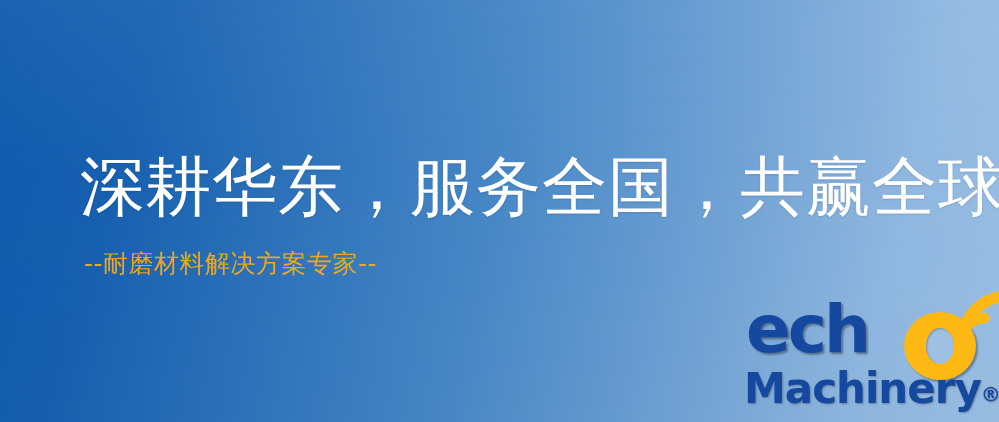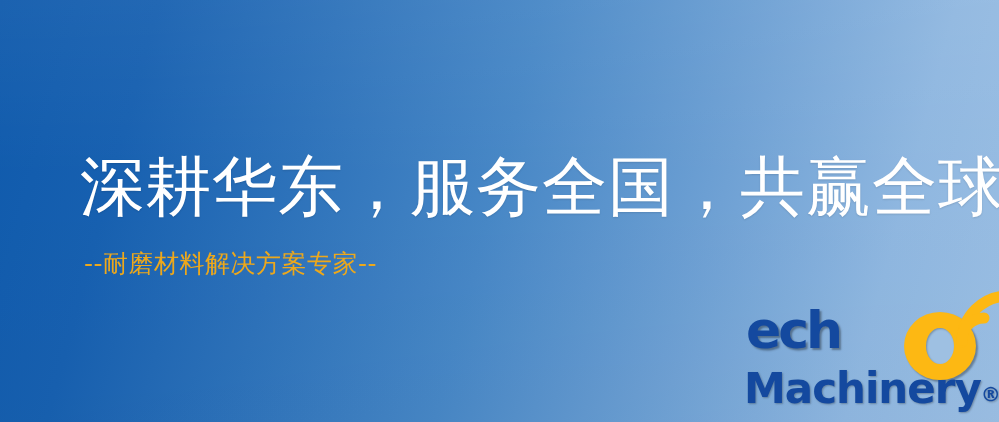--- a/index.html
+++ b/index.html
@@ -78,21 +78,21 @@
     top: 2px;
     width: 257px;
     height: 86px;
   }
   .logo-echo-text {
     position: absolute;
     left: 4px;
     top: 0px;
     font-family: "DejaVu Sans", "Liberation Sans", sans-serif;
     font-weight: bold;
-    font-size: 52px;
+    font-size: 66px;
     line-height: 80px;
     letter-spacing: -3px;
     color: #14499f;
     text-shadow: 2px 2px 2px rgba(0,0,0,0.35);
   }
   .logo-o {
     position: absolute;
     left: 162px;
     top: 22px;
     width: 72px;

